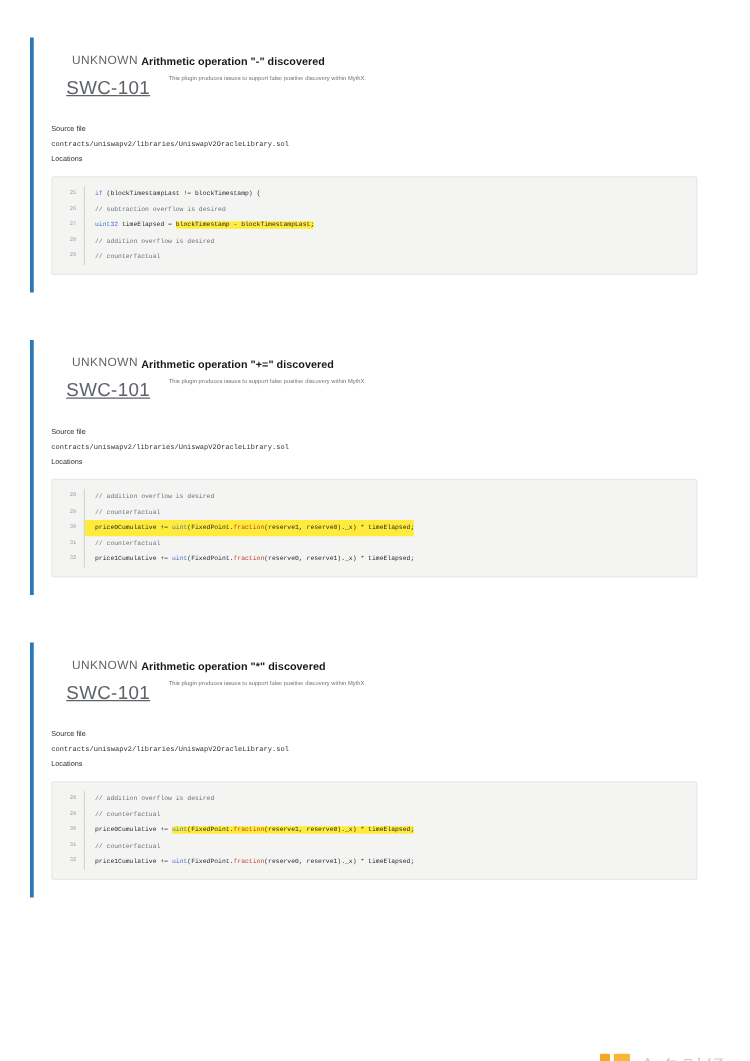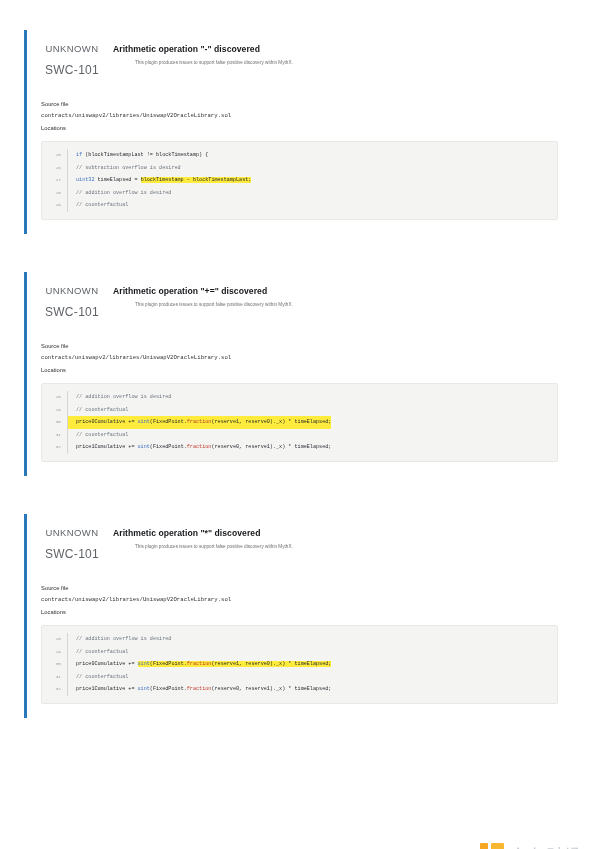--- a/index.html
+++ b/index.html
@@ -34,39 +34,40 @@
   .issue-card.first { margin-top: 30px; }
   .issue-card.spaced { margin-top: 38px; }
 
   .issue-head {
     position: relative;
     min-height: 40px;
   }
 
   .sev-block {
     position: absolute;
-    left: 0;
+    left: 12px;
     top: 0;
     width: 62px;
     text-align: center;
   }
   .sev-label {
     font-size: 9.5px;
     letter-spacing: 0.4px;
     color: #5f6368;
     line-height: 13px;
     white-space: nowrap;
   }
   .swc-label {
-    font-size: 12px;
+    font-size: 15px;
     letter-spacing: 0.3px;
     color: #5f6368;
     line-height: 13px;
     margin-top: 9px;
     white-space: nowrap;
+    text-decoration: underline;
   }
 
   .title-block {
     margin-left: 72px;
     padding-top: 1px;
   }
   .issue-title {
     font-size: 8.6px;
     font-weight: bold;
     color: #16181b;

